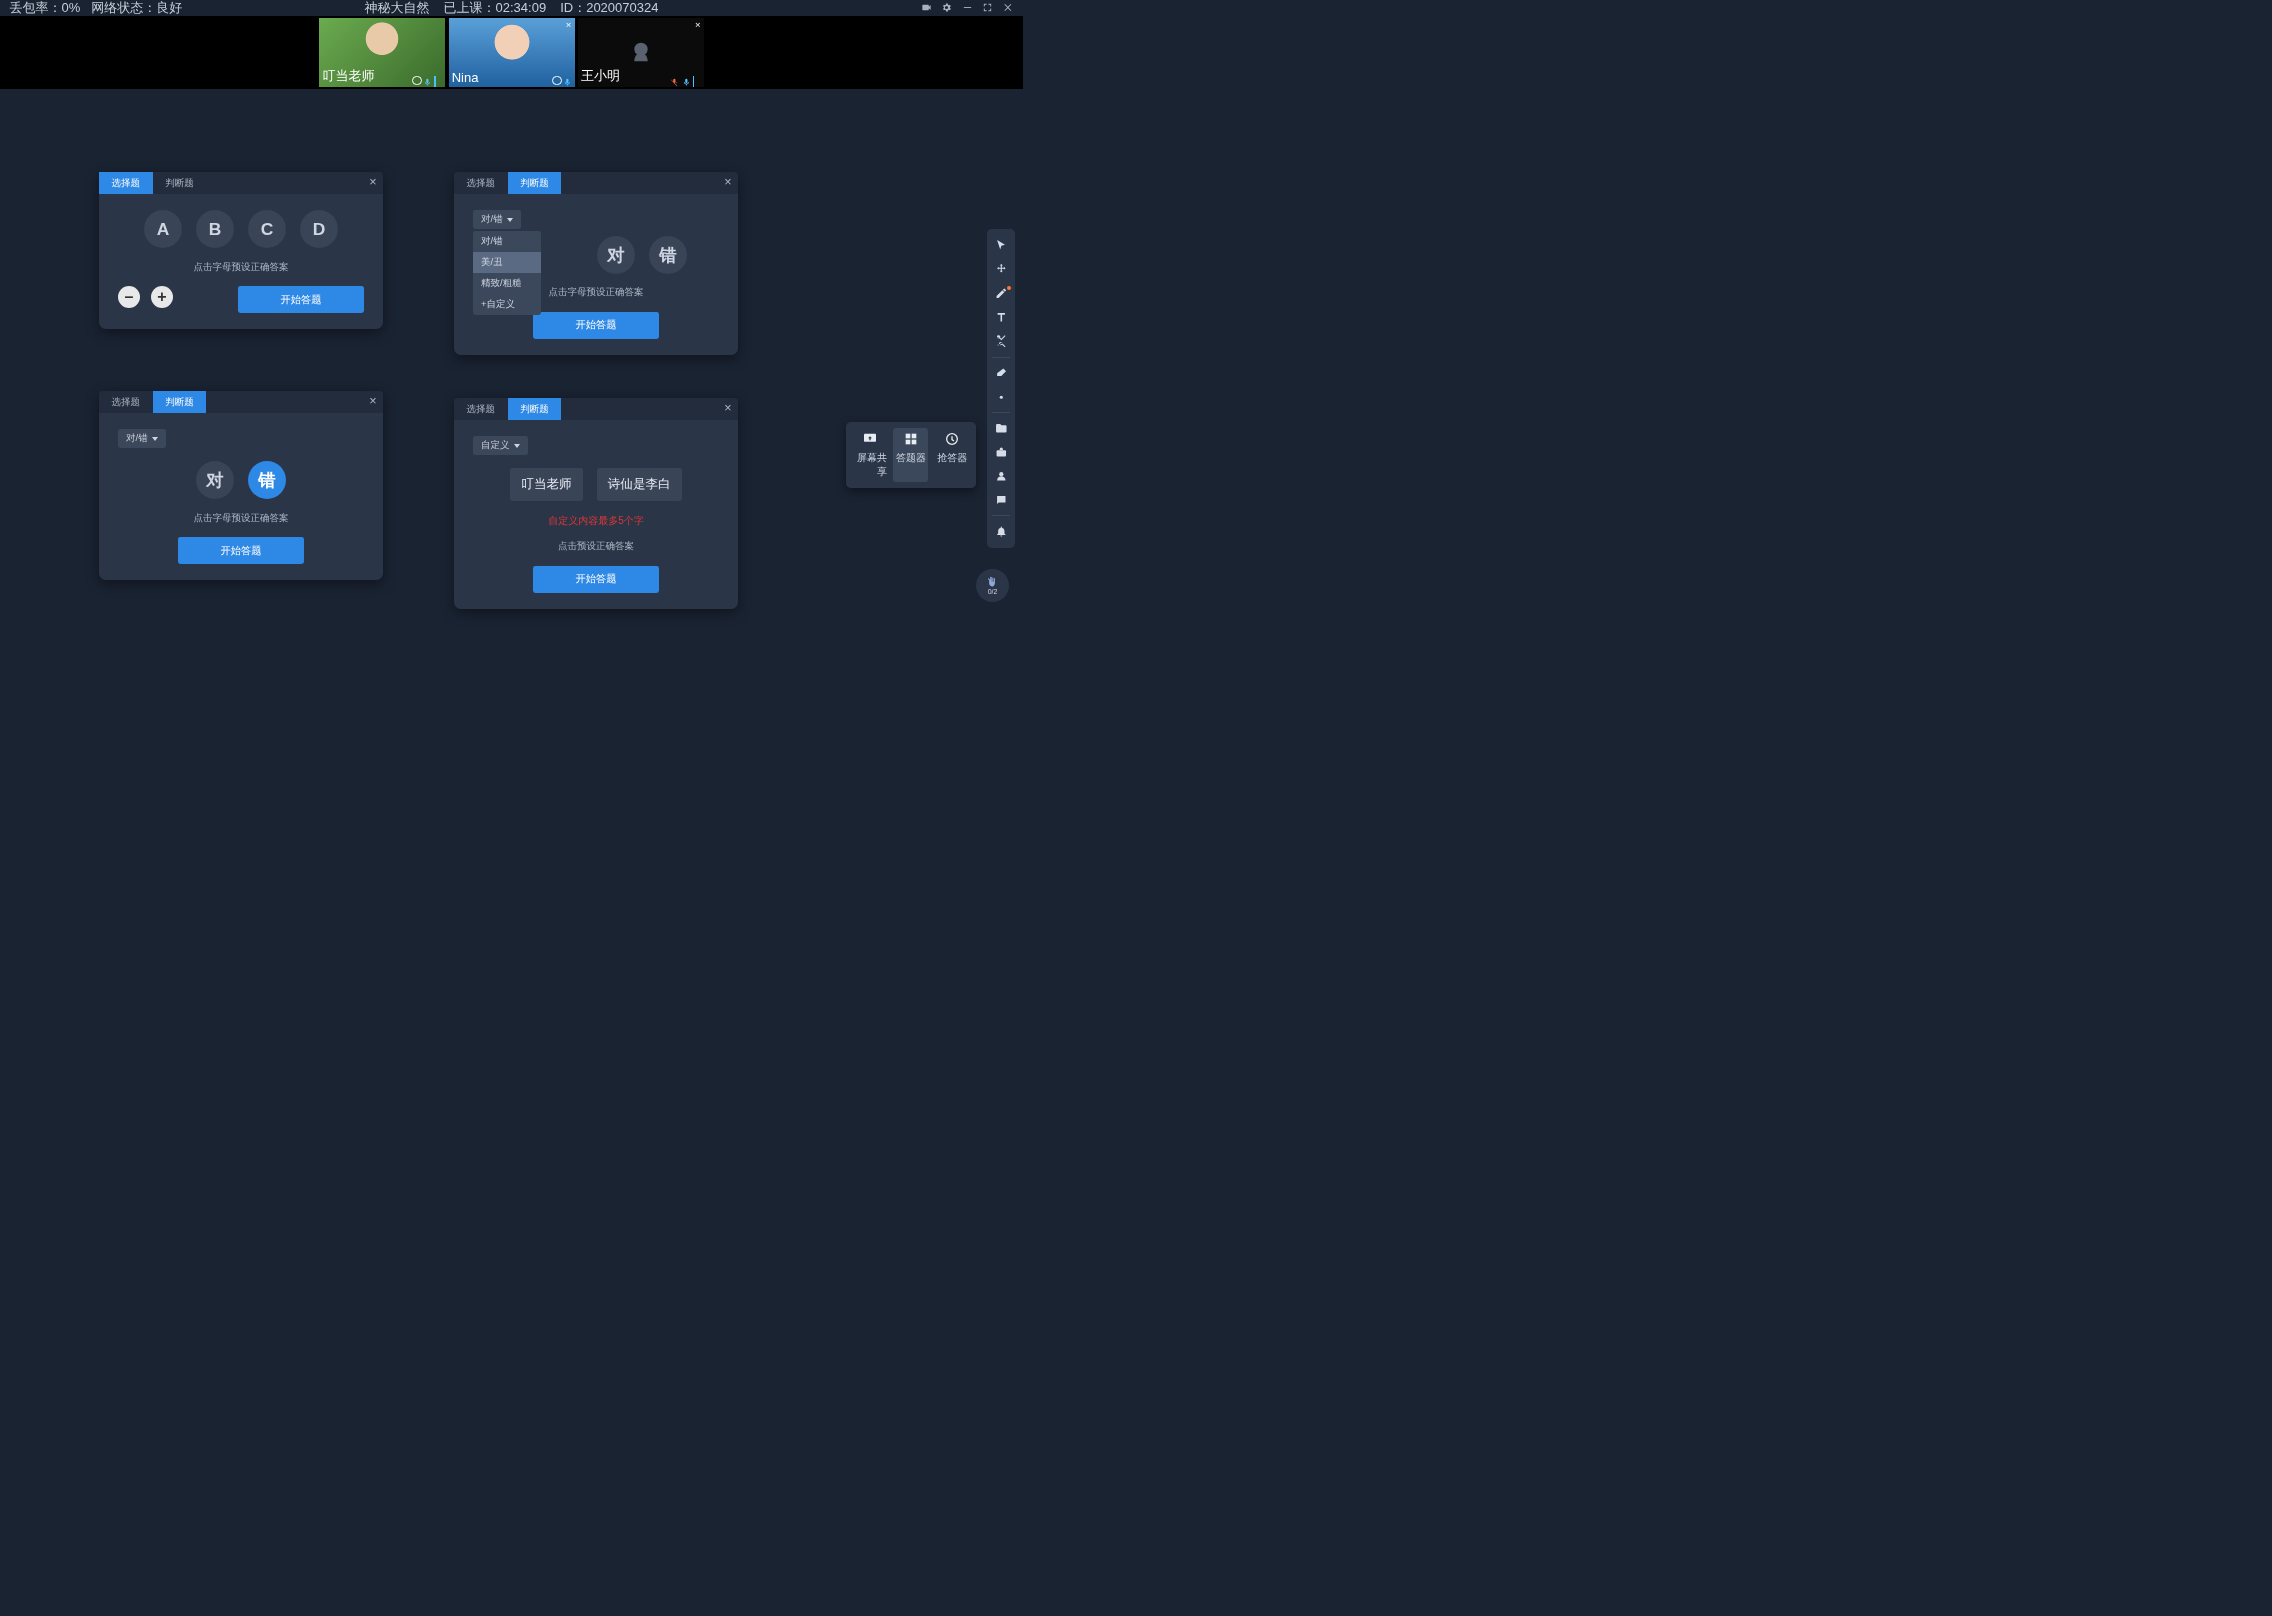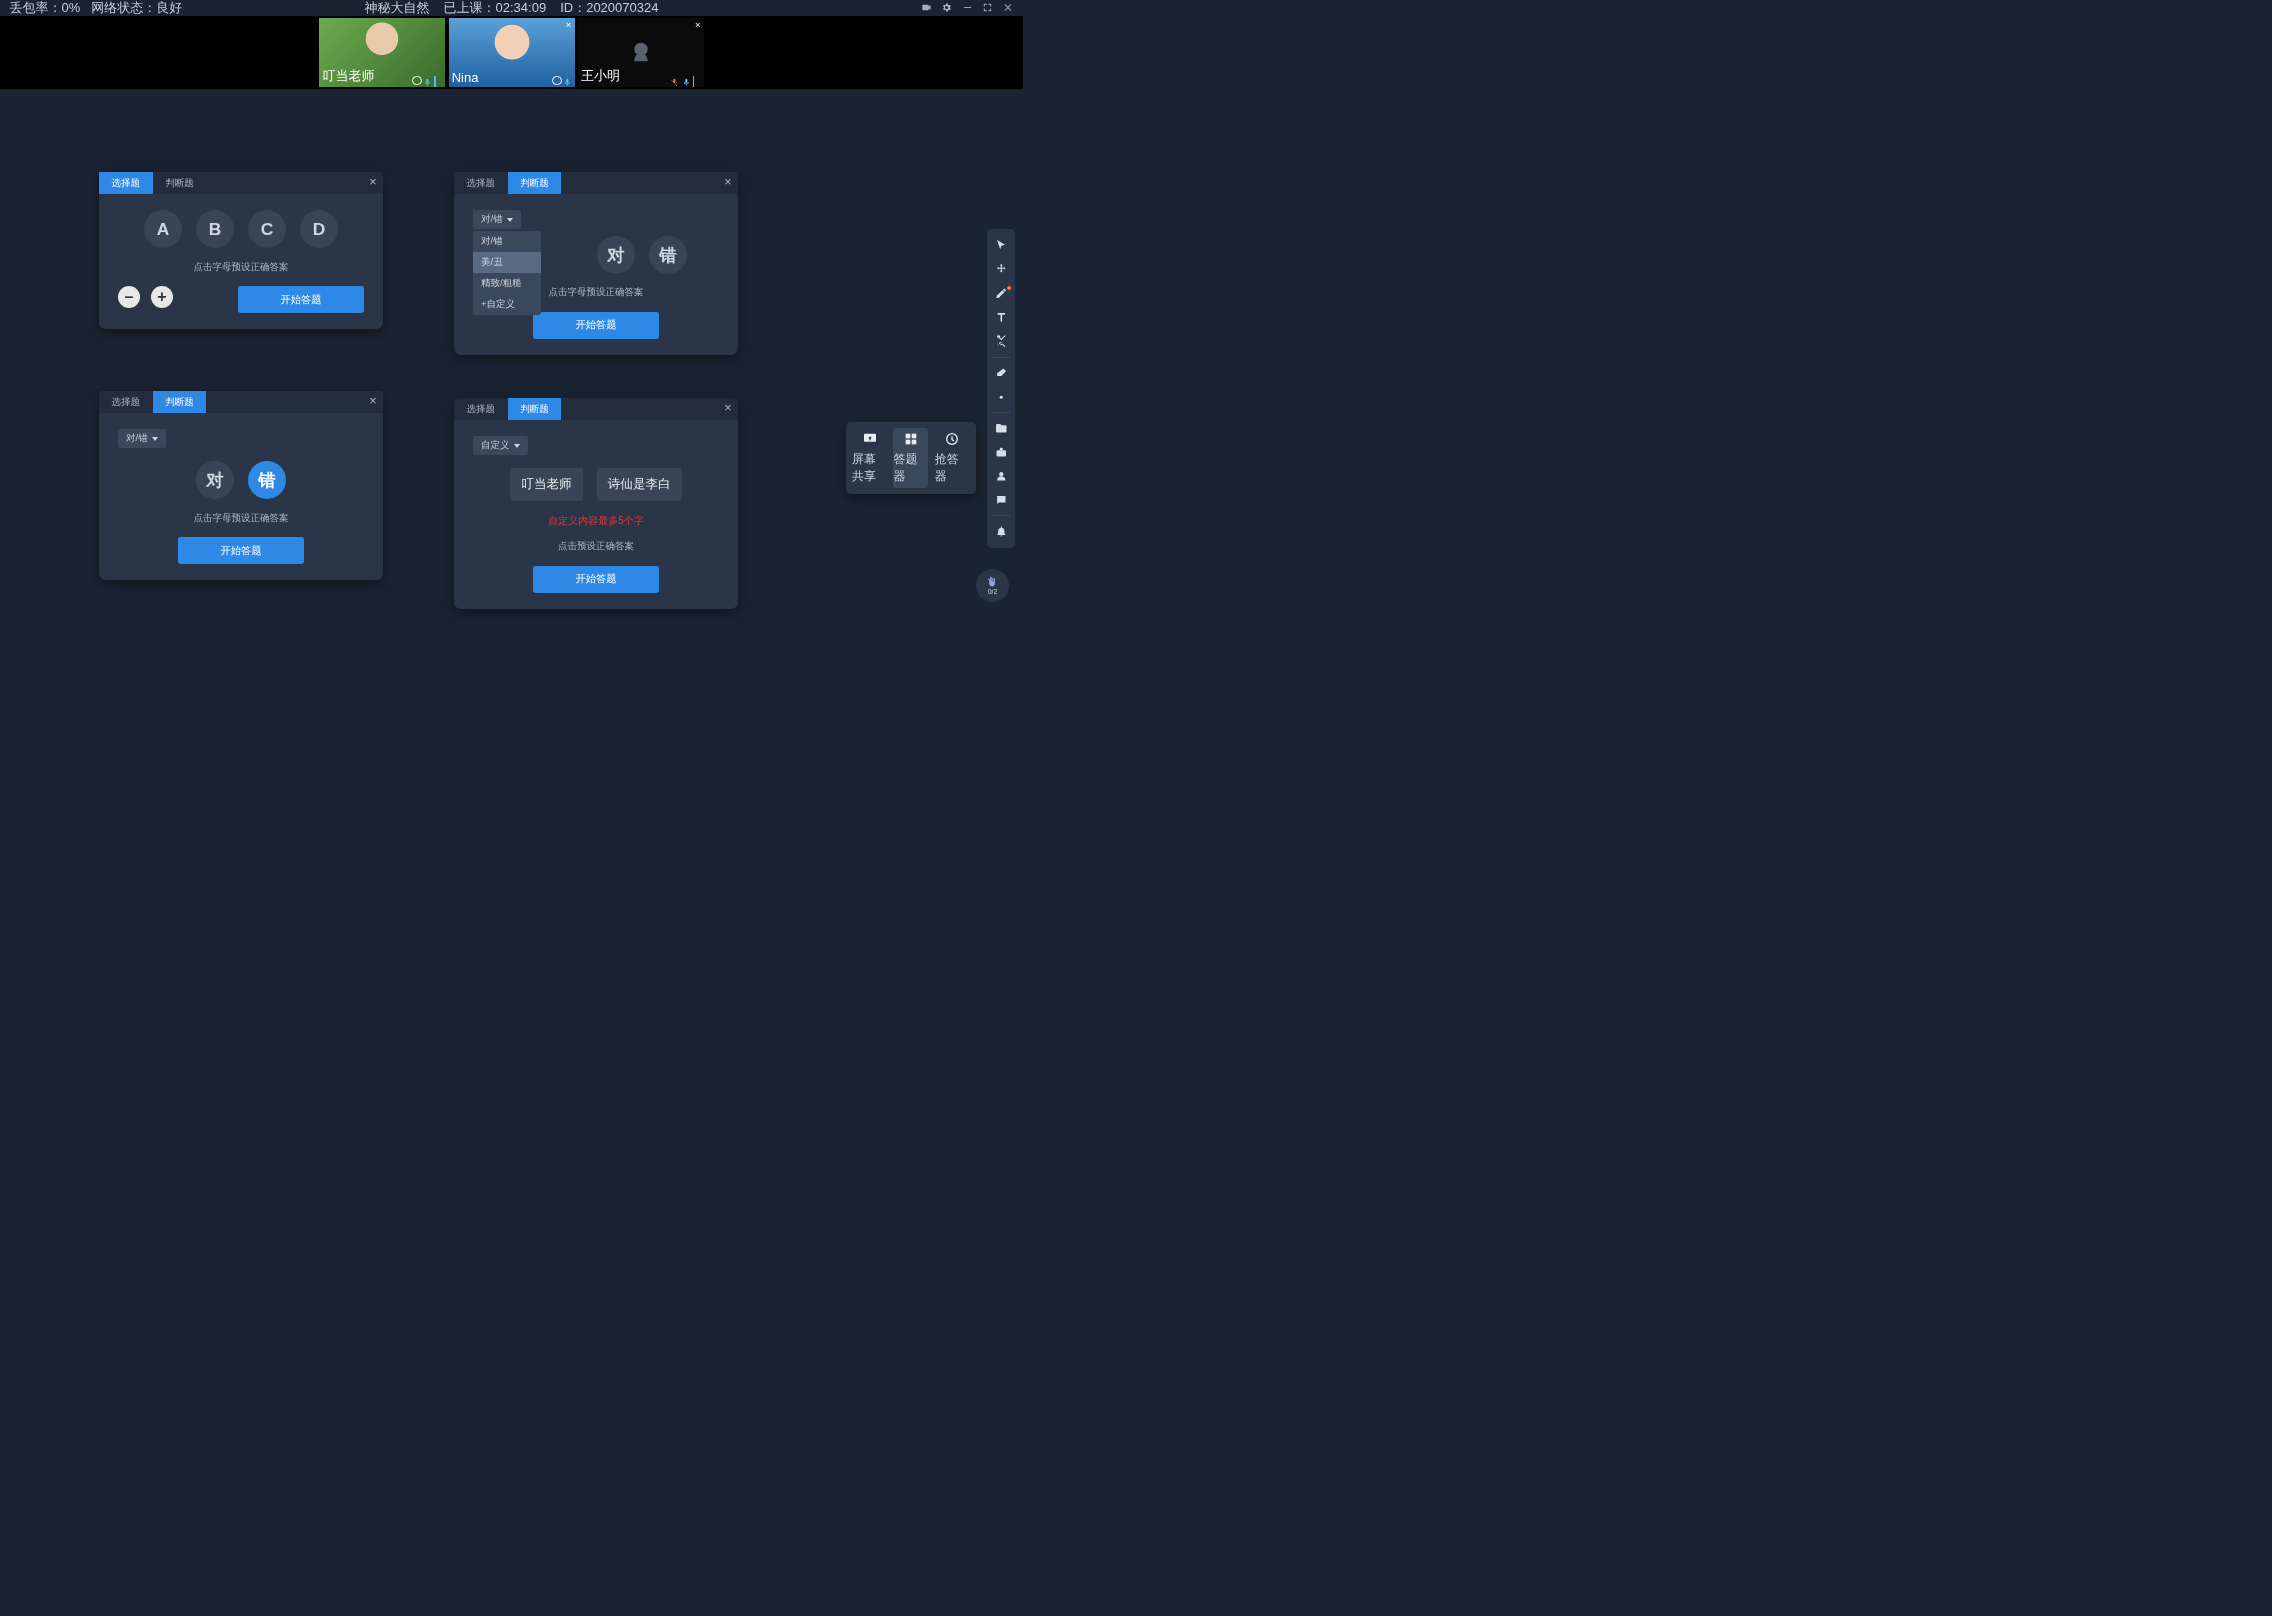--- a/index.html
+++ b/index.html
@@ -198,21 +198,21 @@
   }
   .tool-item {
     width: 35px;
     display:flex;flex-direction:column;align-items:center;gap:3.2px;
     cursor:pointer;
     padding: 3.2px 0;
     border-radius: 3.2px;
   }
   .tool-item.active { background:#3b475a; }
   .tool-item svg { width:16px;height:16px;fill:#e8ecf3; }
-  .tool-item span { font-size: 12px; color: #cfd6e2; }
+  .tool-item span { font-size: 10px; color: #cfd6e2; text-align: right; }
 
   .hand-badge {
     position:absolute; right: 14px; bottom: 126px;
     width: 33px; height: 33px; border-radius: 50%;
     background:#2a3648;
     display:flex;flex-direction:column;align-items:center;justify-content:center;
     cursor:pointer;
   }
   .hand-badge svg { width:12.6px;height:12.6px;fill:#8fa8d8; }
   .hand-badge span { font-size:7px;color:#cfd6e2; }

